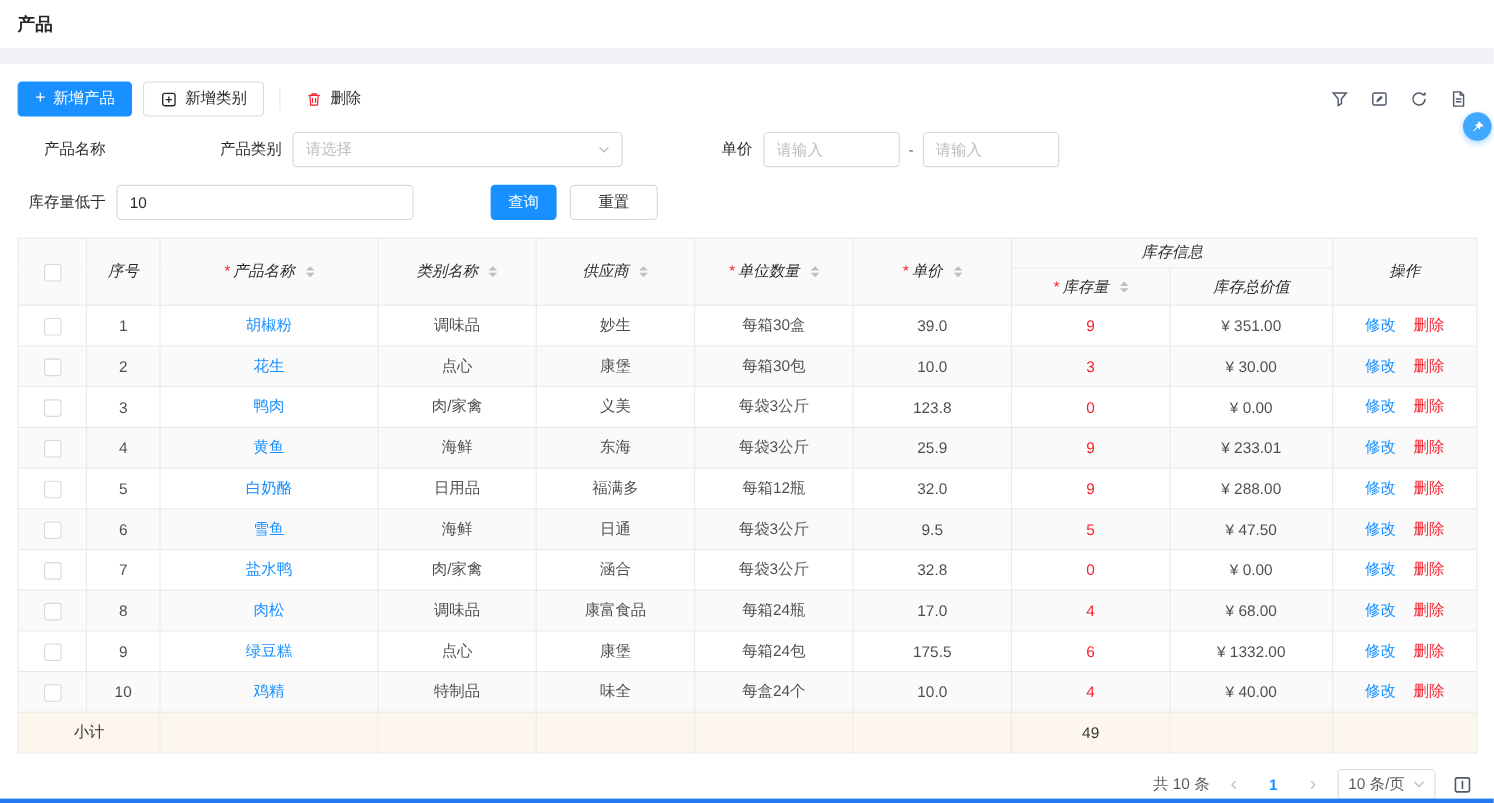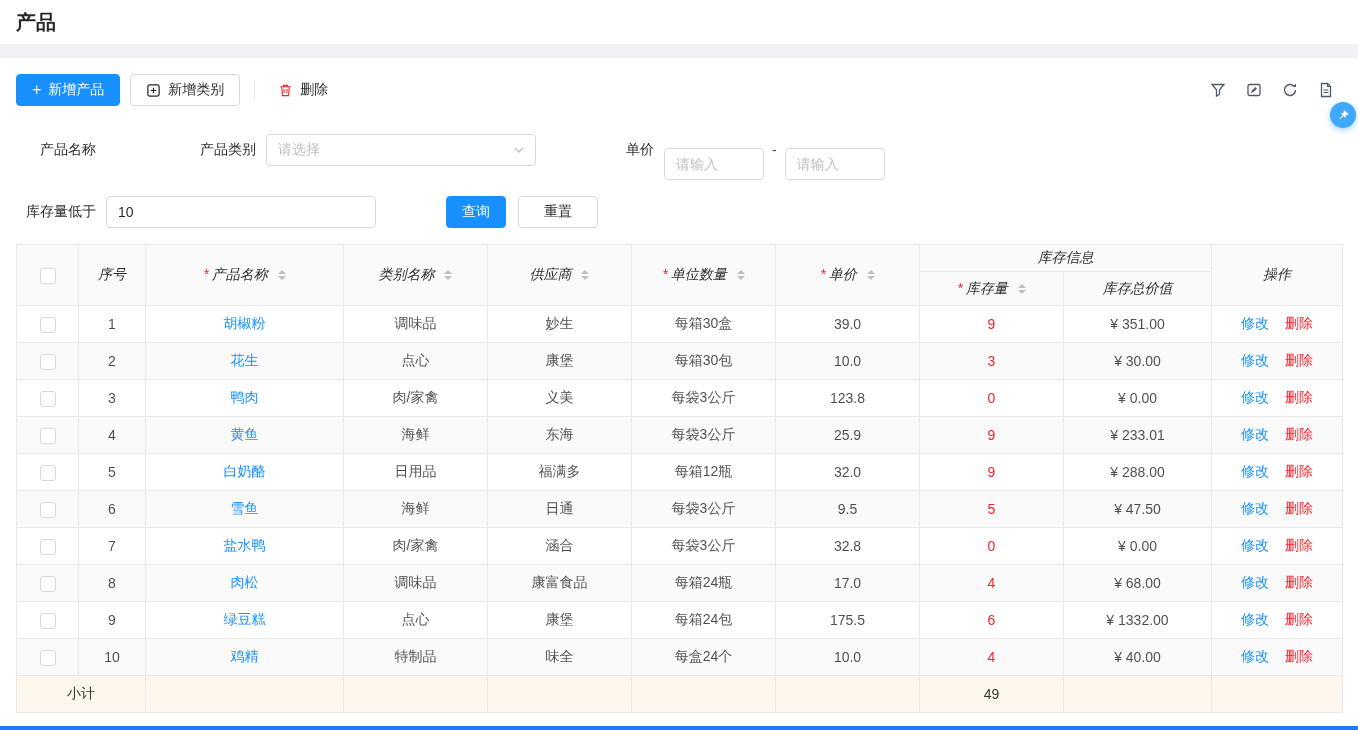--- a/index.html
+++ b/index.html
@@ -1,21 +1,21 @@
 <!DOCTYPE html>
 <html><head>
 <meta charset="utf-8">
 <style>
   * { box-sizing: border-box; margin: 0; padding: 0; }
   html,body { width:1358px; height:730px; overflow:hidden; background:#fff;
     font-family:"Liberation Sans","DejaVu Sans",sans-serif; font-size:14px; color:rgba(0,0,0,.85); }
   body { position:relative; }
 
   .topbar { height:44px; display:flex; align-items:center; padding:0 16px; background:#fff; }
-  .page-title { font-size:20px; font-weight:700; }
+  .page-title { font-size:16px; font-weight:700; }
   .gap { height:14px; background:#f0f2f5; }
 
   .card { background:#fff; padding:12px 12px 0; position:relative; }
 
   
   .toolbar { display:flex; align-items:center; gap:10px; padding:4px 4px 14px; }
   .btn { height:32px; border:1px solid transparent; border-radius:4px; background:#fff;
     display:inline-flex; align-items:center; gap:7px; padding:0 15px; font-size:14px;
     cursor:pointer; font-family:inherit; color:rgba(0,0,0,.85); }
   .btn.primary { background:#1890ff; border-color:#1890ff; color:#fff; }
@@ -29,22 +29,22 @@
   .tool-icon { cursor:pointer; display:inline-flex; }
 
   
   .filters { padding:0 4px; }
   .filter-row { display:flex; align-items:center; margin-bottom:16px; }
   .filter-item { display:flex; align-items:center; }
   .filter-label { width:80px; text-align:right; margin-right:10px; white-space:nowrap; }
   .input { height:32px; border:1px solid #d9d9d9; border-radius:4px; padding:0 11px;
     font-size:14px; font-family:inherit; color:rgba(0,0,0,.85); outline:none; width:270px; background:#fff; }
   .input::placeholder { color:#bfbfbf; }
-  .input.small { width:100px;margin-top:28px; }
-  .select { width:270px; height:32px; border:1px solid #d9d9d9; border-radius:4px;
+  .input.small { width:124px; }
+  .select { width:300px; height:32px; border:1px solid #d9d9d9; border-radius:4px;
     display:flex; align-items:center; justify-content:space-between; padding:0 11px; cursor:pointer; background:#fff; }
   .select .placeholder { color:#bfbfbf; }
   .chev { color:#bfbfbf; display:inline-flex; }
   .dash { margin:0 8px; color:rgba(0,0,0,.65); }
   .ml70 { margin-left:70px; }
   .btn.query { width:60px; justify-content:center; margin-left:70px; }
   .btn.reset { width:80px; justify-content:center; margin-left:12px; border-color:#d9d9d9;font-family:Liberation Serif, serif; }
 
   
   .table-wrap { padding:0 4px; }

